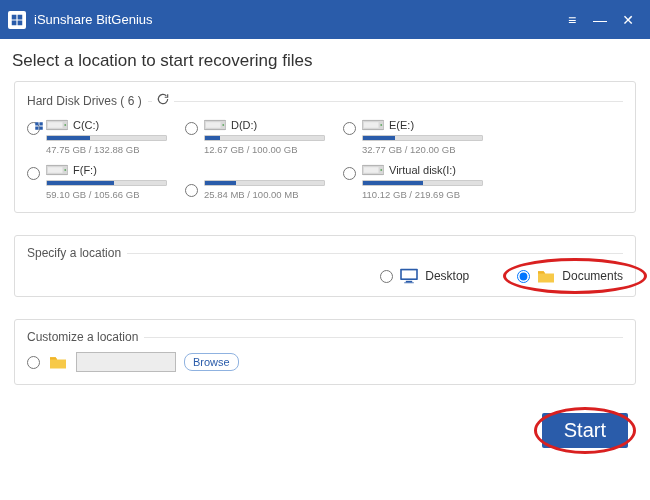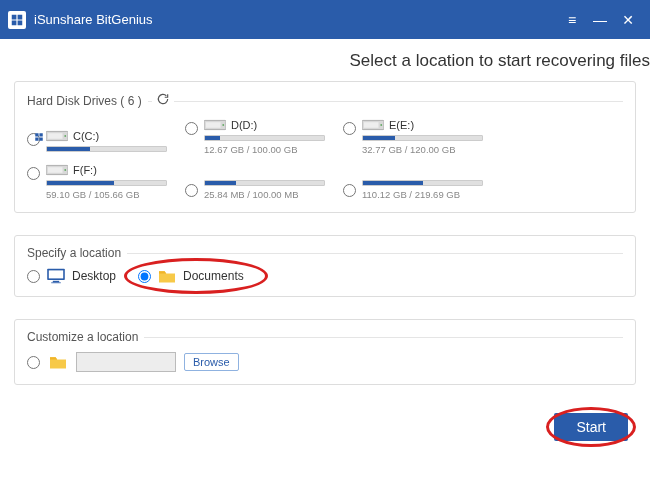--- a/index.html
+++ b/index.html
@@ -2,50 +2,50 @@
 <html><head>
 <meta charset="utf-8">
 <style>
 * { box-sizing: border-box; margin: 0; padding: 0; font-family: "Segoe UI", Arial, sans-serif; }
 body { width: 650px; height: 500px; background: #fff; overflow: hidden; }
 .titlebar { height: 39px; background: #2a5caa; color: #fff; display: flex; align-items: center; padding: 0 8px; }
 .titlebar .logo { width: 18px; height: 18px; background: #fff; display: flex; align-items: center; justify-content: center; margin-right: 8px; border-radius: 2px; }
 .titlebar .logo svg { width: 14px; height: 14px; }
 .titlebar .title { font-size: 13px; flex: 1; }
 .titlebar .ctrl { width: 28px; text-align: center; font-size: 14px; cursor: pointer; }
-.heading { text-align: right; font-size: 17px; color: #333; padding: 12px 0 10px; font-weight: 400; }
+.heading { text-align: left; font-size: 17px; color: #333; padding: 12px 12px 10px; font-weight: 400; }
 .section { margin: 0 14px 22px; border: 1px solid #ddd; border-radius: 3px; padding: 10px 12px 12px; position: relative; }
 .section-head { display: flex; align-items: center; position: relative; margin-bottom: 8px; }
 .section-title { font-size: 12px; color: #555; background: #fff; padding-right: 6px; z-index: 1; }
 .section-line { position: absolute; left: 0; right: 0; top: 50%; height: 1px; background: #e5e5e5; }
 .refresh { margin-left: 4px; z-index: 1; background: #fff; padding: 0 4px; cursor: pointer; }
 .drives { display: flex; flex-wrap: wrap; gap: 8px 18px; align-items: flex-end; }
 .drive { display: flex; align-items: flex-start; width: 140px; }
 .drive input[type=radio] { margin-top: 4px; margin-right: 6px; }
 .drive-body { flex: 1; }
 .drive-top { display: flex; align-items: center; gap: 5px; margin-bottom: 3px; }
 .drive-icon { width: 22px; height: 14px; }
 .drive-label { font-size: 11px; color: #333; font-weight: 500; }
 .bar { width: 100%; height: 6px; background: #e0e0e0; border: 1px solid #ccc; border-radius: 1px; overflow: hidden; margin-bottom: 3px; }
 .bar-fill { height: 100%; background: #2a5caa; }
 .drive-size { font-size: 9.5px; color: #888; }
-.spec-row { display: flex; gap: 22px; align-items: center; }
+.spec-row { display: flex; gap: 48px; align-items: center; justify-content: flex-end; }
 .spec-item { display: flex; align-items: center; gap: 6px; position: relative; }
 .spec-item input[type=radio] { }
 .spec-label { font-size: 12px; color: #333; }
 .folder-icon { width: 20px; height: 16px; }
 .circled { position: relative; }
 .circled::after { content: ""; position: absolute; border: 3px solid #d92020; border-radius: 50%; left: -14px; right: -24px; top: -10px; bottom: -10px; pointer-events: none; }
 .custom-row { display: flex; align-items: center; gap: 8px; }
 .custom-row input[type=text] { width: 100px; height: 20px; border: 1px solid #bbb; background: #ededed; font-size: 11px; padding: 0 4px; }
-.browse { font-size: 11px; color: #2a5caa; border: 1px solid #8fb2e0; background: #fff; padding: 2px 8px; cursor: pointer; border-radius: 2px; }
+.browse { font-size: 11px; color: #2a5caa; border: 1px solid #8fb2e0; background: #fff; padding: 2px 8px; cursor: pointer; border-radius: 8px; }
 .footer { display: flex; justify-content: flex-end; padding: 6px 22px 0 0; }
 .start-wrap { position: relative; }
 .start-wrap::after { content: ""; position: absolute; border: 3px solid #d92020; border-radius: 50%; left: -8px; right: -8px; top: -6px; bottom: -6px; pointer-events: none; }
-.start { background: #2a5caa; color: #fff; border: none; font-size: 14px; padding: 6px 22px; cursor: pointer; border-radius: 2px; }
+.start { background: #2a5caa; color: #fff; border: none; font-size: 20px; padding: 6px 22px; cursor: pointer; border-radius: 2px; }
 .monitor-icon { width: 20px; height: 16px; }
 </style>
 </head>
 <body>
 
 <div class="titlebar">
   <span class="logo">
     <svg viewBox="0 0 24 24">
         <path fill="#2a5caa" d="M3 3h8v8H3zM13 3h8v8h-8zM3 13h8v8H3zM13 13h8v8h-8z"></path>
       </svg>
@@ -79,20 +79,21 @@
             <svg class="drive-icon" viewBox="0 0 24 14">
               <rect x="0" y="2" width="24" height="10" rx="1" fill="#d8d8d8" stroke="#aaa"></rect>
               <rect x="2" y="4" width="16" height="6" fill="#eee"></rect>
               <circle cx="21" cy="7" r="1" fill="#6a6"></circle>
             </svg>
             <span class="drive-label">C(C:)</span>
           </div>
           <div class="bar">
             <div class="bar-fill" style="width:36%"></div>
           </div>
+          <div class="drive-size">47.75 GB / 132.88 GB</div>
         </div>
       </label>
       <label class="drive">
         <input type="radio" name="loc" style="">
         <div class="drive-body">
           <div class="drive-top">
             <svg class="drive-icon" viewBox="0 0 24 14">
               <rect x="0" y="2" width="24" height="10" rx="1" fill="#d8d8d8" stroke="#aaa"></rect>
               <rect x="2" y="4" width="16" height="6" fill="#eee"></rect>
               <circle cx="21" cy="7" r="1" fill="#6a6"></circle>
@@ -144,20 +145,28 @@
         <div class="drive-body">
           <div class="bar">
             <div class="bar-fill" style="width:26%"></div>
           </div>
           <div class="drive-size">25.84 MB / 100.00 MB</div>
         </div>
       </label>
       <label class="drive">
         <input type="radio" name="loc" style="">
         <div class="drive-body">
+          <div class="drive-top">
+            <svg class="drive-icon" viewBox="0 0 24 14">
+              <rect x="0" y="2" width="24" height="10" rx="1" fill="#d8d8d8" stroke="#aaa"></rect>
+              <rect x="2" y="4" width="16" height="6" fill="#eee"></rect>
+              <circle cx="21" cy="7" r="1" fill="#6a6"></circle>
+            </svg>
+            <span class="drive-label">Virtual disk(I:)</span>
+          </div>
           <div class="bar">
             <div class="bar-fill" style="width:50%"></div>
           </div>
           <div class="drive-size">110.12 GB / 219.69 GB</div>
         </div>
       </label>
     </div>
 </div>
 
 <div class="section">

